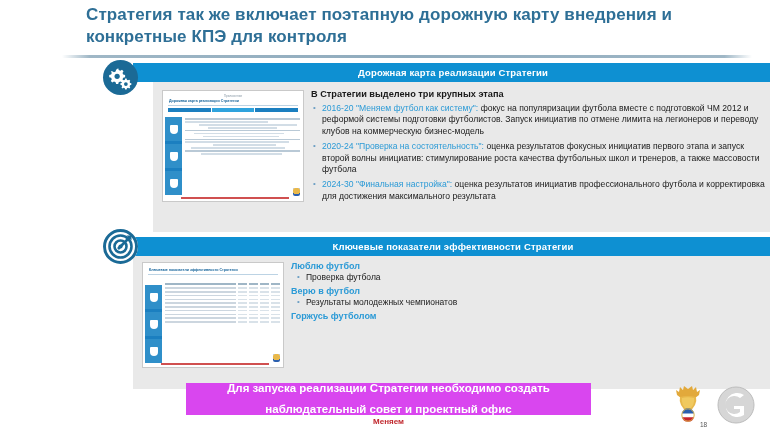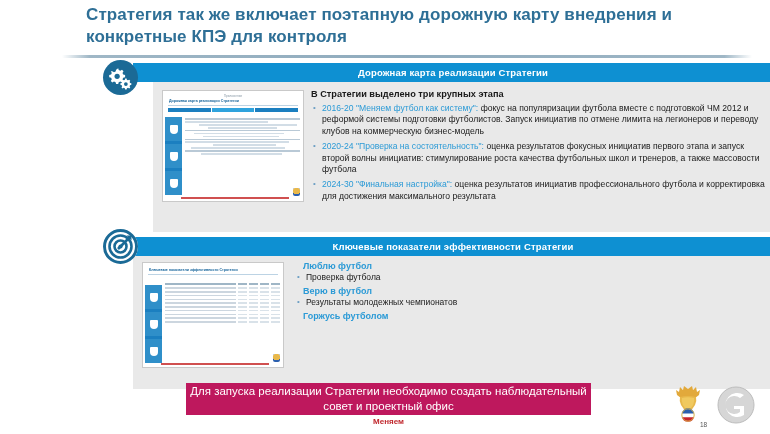--- a/index.html
+++ b/index.html
@@ -100,37 +100,37 @@
     font-size:8.6px;line-height:11.4px;color:#1a1a1a;
   }
   ul.bl > li::before{
     content:"\2022";position:absolute;left:2px;top:-1px;
     color:#6d9fc4;font-size:8px;
   }
   .hl{color:#2b9ad6;}
 
   .kpigroup{margin-bottom:1px;}
   .kpihead{
-    font-size:9px;font-weight:bold;color:#2b9ad6;margin:0 0 1px 12px;
+    font-size:9px;font-weight:bold;color:#2b9ad6;margin:0 0 1px 0;
   }
   ul.kl{list-style:none;margin:0 0 3px 0;padding:0;}
   ul.kl > li{
     position:relative;padding-left:15px;margin-bottom:1px;
     font-size:8.5px;line-height:11px;color:#1a1a1a;
   }
   ul.kl > li::before{
     content:"\2022";position:absolute;left:6px;top:-1px;
     color:#6d9fc4;font-size:8px;
   }
 
   
   .banner{
     position:absolute;left:186px;top:383px;width:405px;height:32px;
-    background:#be185d;color:#ffffff;font-size:11.5px;font-weight:normal;
-    line-height:15px;text-align:center;
+    background:#d946ef;color:#ffffff;font-size:11.5px;font-weight:bold;
+    line-height:21px;text-align:center;
     display:flex;align-items:center;justify-content:center;
   }
   .draft{
     position:absolute;left:186px;top:417px;width:405px;text-align:center;
     font-size:8px;font-weight:bold;color:#c0272d;
   }
   .logos{position:absolute;left:666px;top:383px;width:100px;height:48px;}
   .pagenum{
     position:absolute;left:700px;top:421px;font-size:6.5px;color:#555555;
   }

